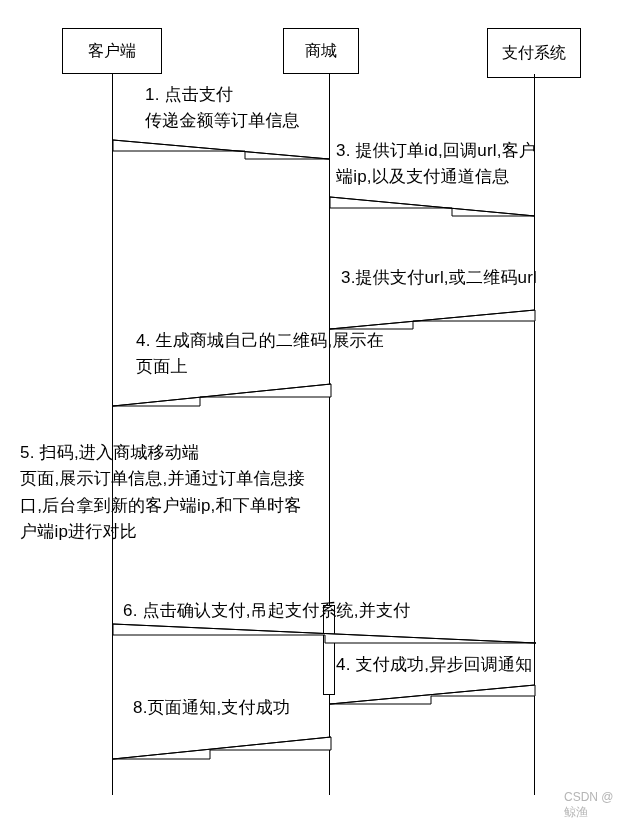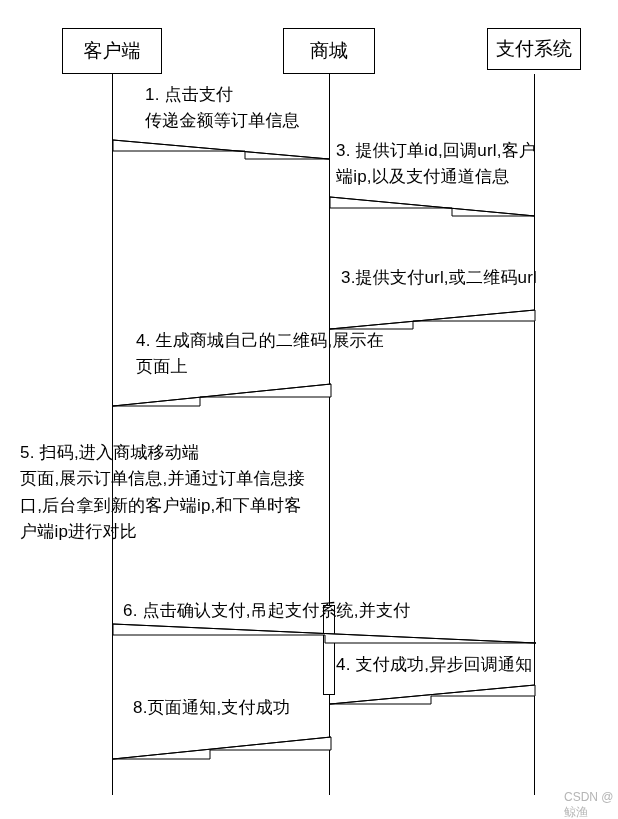--- a/index.html
+++ b/index.html
@@ -18,21 +18,21 @@
     overflow: hidden;
   }
   .actor-box {
     position: absolute;
     border: 1px solid #000000;
     background: #ffffff;
     box-sizing: border-box;
     display: flex;
     align-items: center;
     justify-content: center;
-    font-size: 19px;
+    font-size: 16px;
     color: #000000;
   }
   .lifeline {
     position: absolute;
     width: 1px;
     background: #000000;
   }
   .msg-label {
     position: absolute;
     font-size: 17px;
@@ -53,24 +53,24 @@
   }
 </style>
 </head>
 <body>
 
 <div id="stage">
 
   <div class="actor-box" style="left:62px;top:28px;width:100px;height:46px;">
     <span>客户端</span>
   </div>
-  <div class="actor-box" style="left:283px;top:28px;width:92px;height:46px;">
+  <div class="actor-box" style="left:283px;top:28px;width:76px;height:46px;">
     <span>商城</span>
   </div>
-  <div class="actor-box" style="left:487px;top:28px;width:94px;height:42px;">
+  <div class="actor-box" style="left:487px;top:28px;width:94px;height:50px;">
     <span>支付系统</span>
   </div>
 
   <div class="lifeline" style="left:112px;top:74px;height:721px;"></div>
   <div class="lifeline" style="left:329px;top:74px;height:721px;"></div>
   <div class="lifeline" style="left:534px;top:74px;height:721px;"></div>
 
   <div style="position:absolute;left:323px;top:605px;width:12px;height:90px;border:1px solid #000;background:#fff;box-sizing:border-box;"></div>
 
   <div class="msg-label" style="left:145px;top:82px;">1.  点击支付

